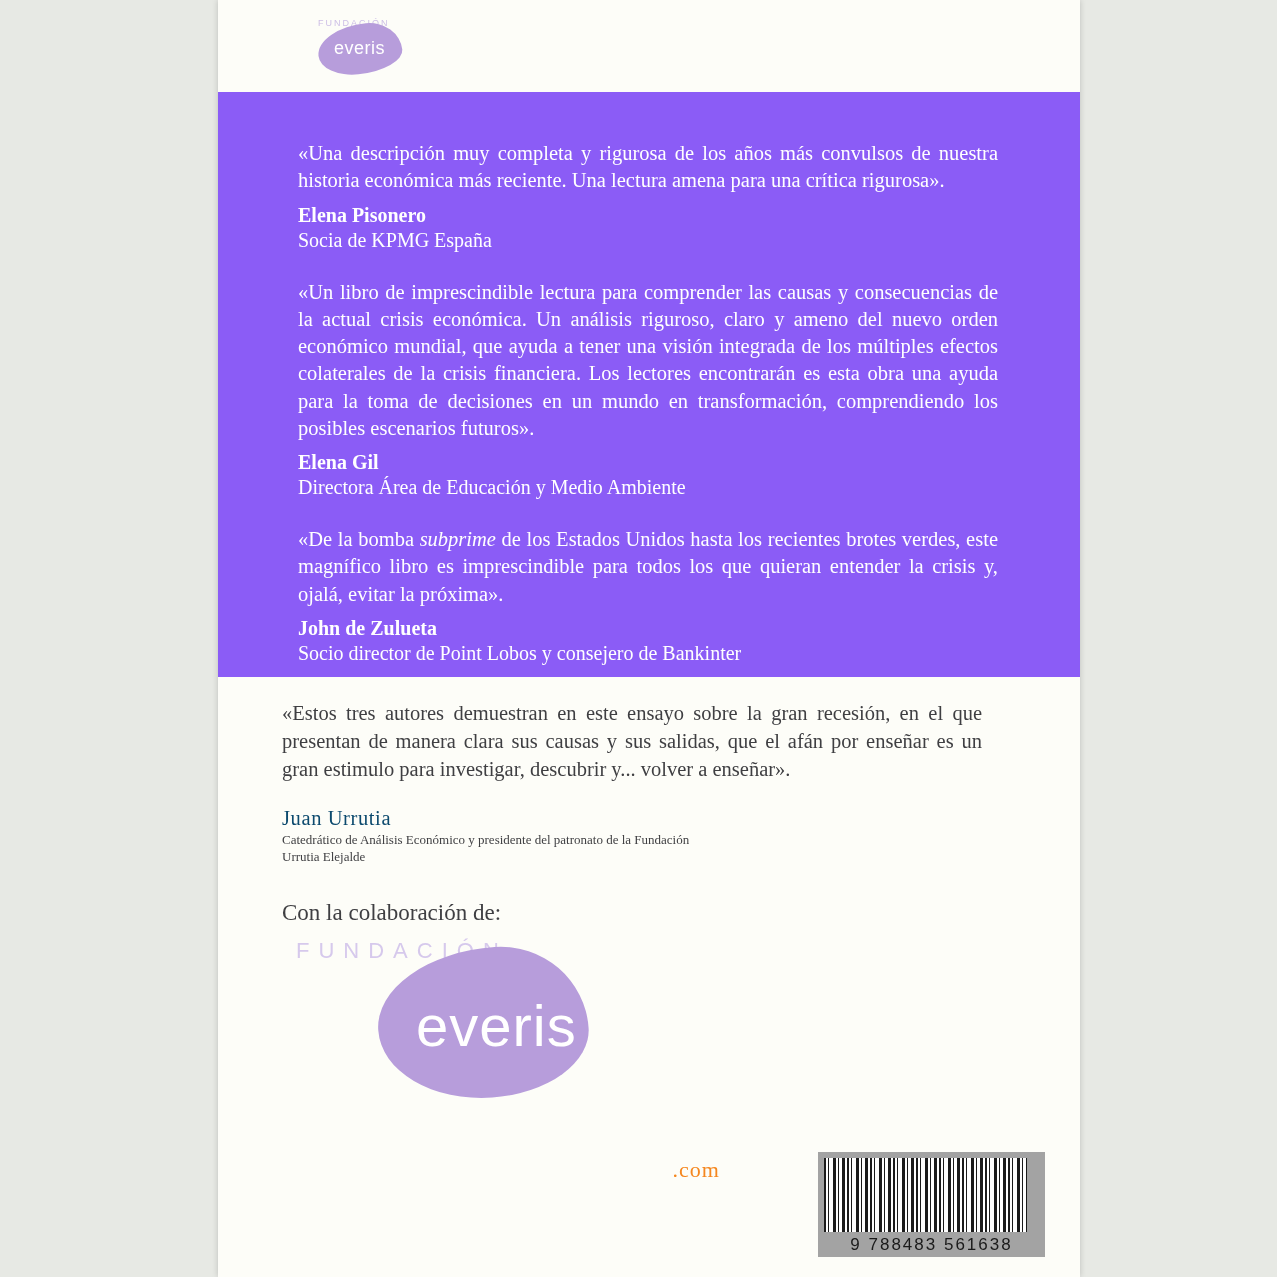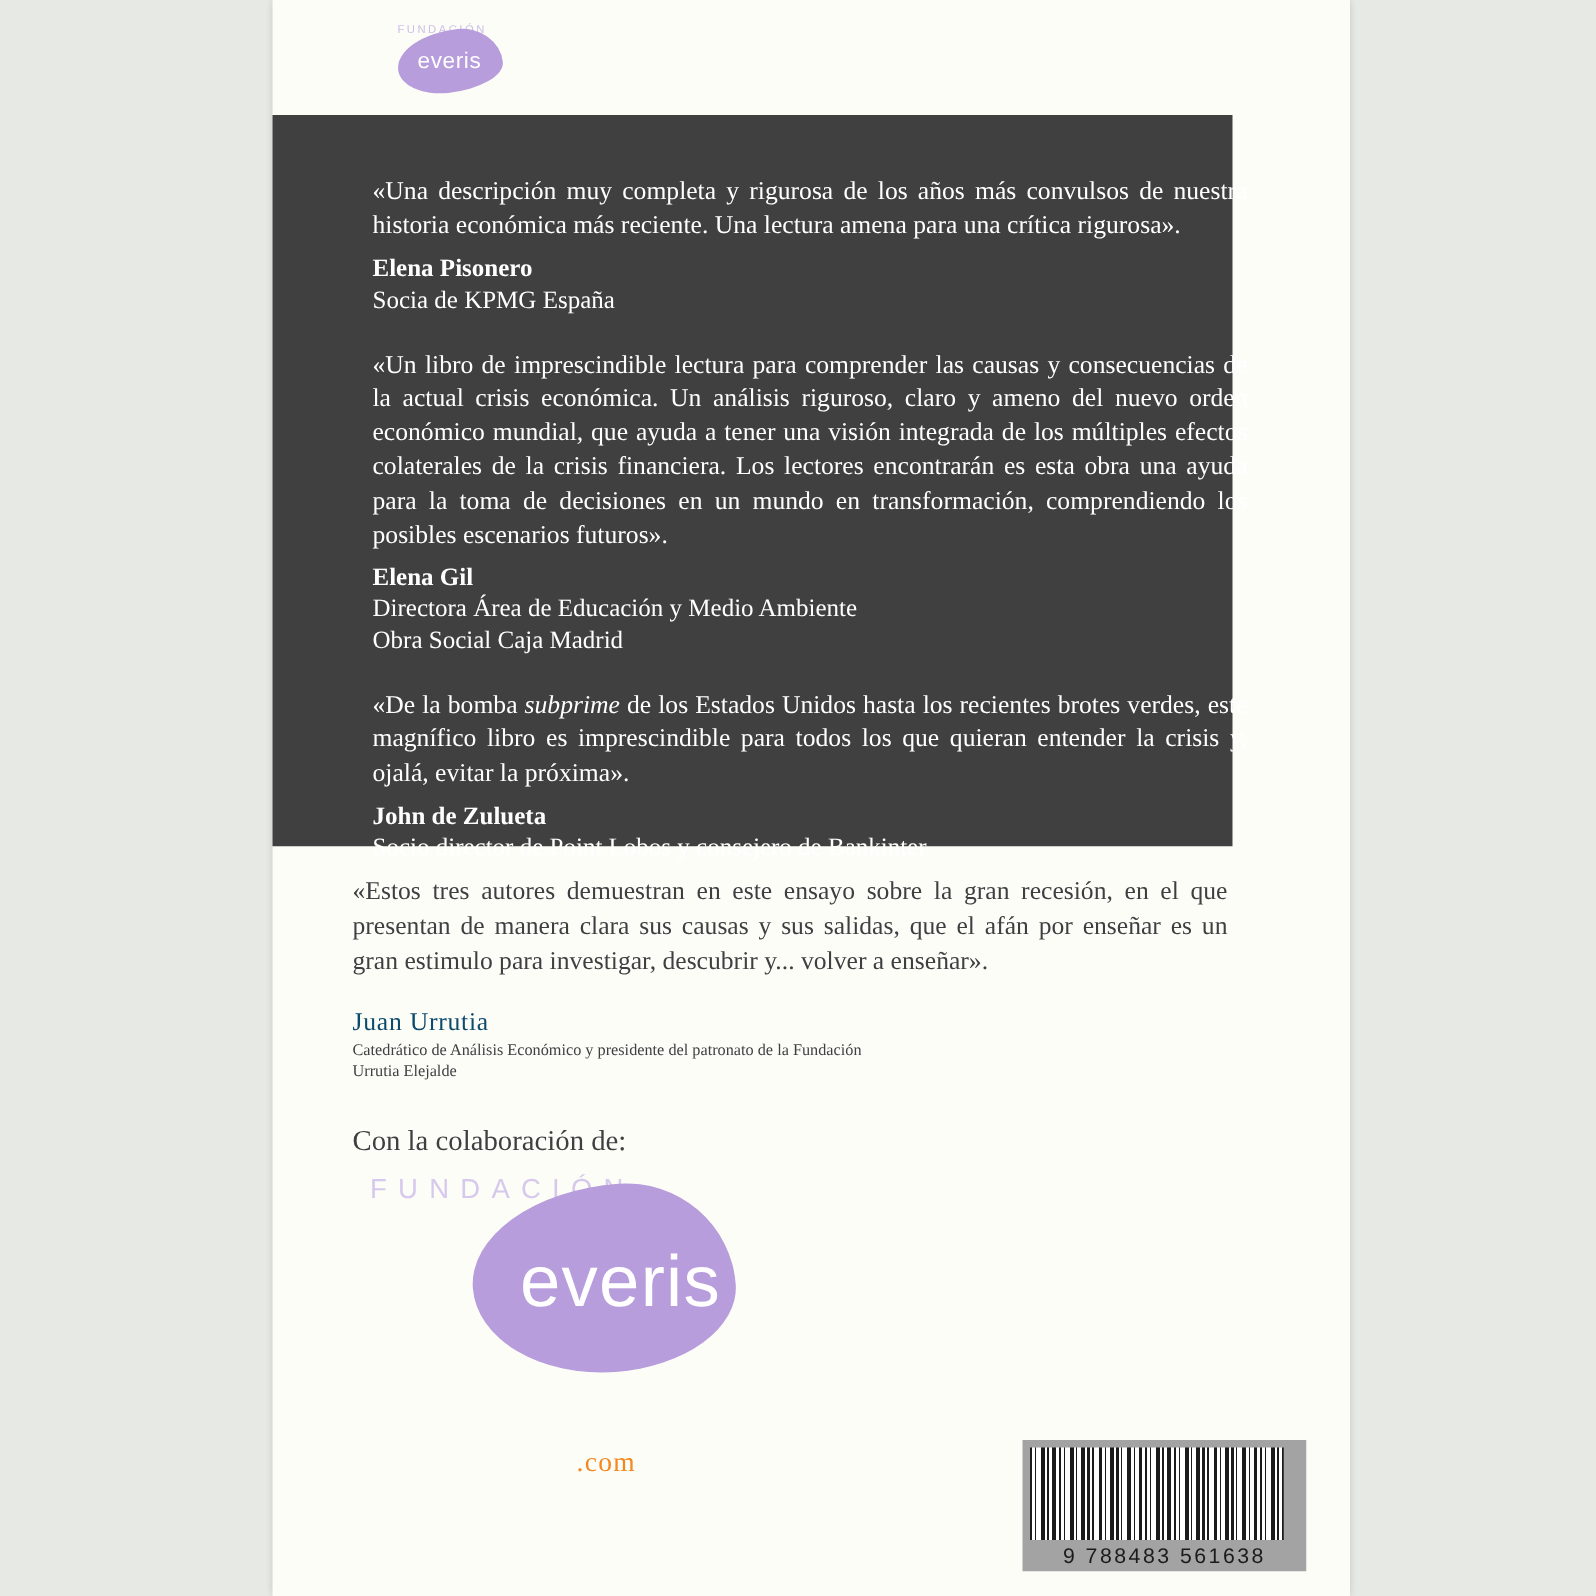--- a/index.html
+++ b/index.html
@@ -69,23 +69,23 @@
     font-family: "Liberation Sans", sans-serif;
     font-size: 18px;
     letter-spacing: 0.5px;
   }
 
   
   .orange-panel {
     position: absolute;
     left: 0px;
     top: 92px;
-    width: 768px;
+    width: 862px;
     height: 585px;
-    background: #404040;
+    background: #8b5cf6;
     color: #ffffff;
   }
   .orange-inner {
     position: absolute;
     left: 80px;
     top: 48px;
     width: 700px;
   }
 
   .quote {
@@ -186,21 +186,21 @@
   }
   .publisher .lid {
     font-family: "Liberation Serif", serif;
     font-size: 62px;
     letter-spacing: -1px;
     line-height: 1;
   }
   .publisher .lid .a { color: #f5871f; }
   .publisher .lid .b { color: #6f6f73; }
   .publisher .dotcom {
-    text-align: center;
+    text-align: right;
     color: #f5871f;
     font-size: 22px;
     margin-top: 2px;
     margin-left: -40px;
     letter-spacing: 1px;
   }
 
   
   .barcode-box {
     position: absolute;
@@ -248,21 +248,20 @@
 
         <p class="quote">«Una descripción muy completa y rigurosa de los años más convulsos de nuestra historia económica más reciente. Una lectura amena para una crítica rigurosa».</p>
         <p class="attrib-name">Elena Pisonero</p>
         <p class="attrib-role">Socia de KPMG España</p>
 
         <div class="block-gap"></div>
 
         <p class="quote">«Un libro de imprescindible lectura para comprender las causas y consecuencias de la actual crisis económica. Un análisis riguroso, claro y ameno del nuevo orden económico mundial, que ayuda a tener una visión integrada de los múltiples efectos colaterales de la crisis financiera. Los lectores encontrarán es esta obra una ayuda para la toma de decisiones en un mundo en transformación, comprendiendo los posibles escenarios futuros».</p>
         <p class="attrib-name">Elena Gil</p>
         <p class="attrib-role">Directora Área de Educación y Medio Ambiente</p>
-        <p class="attrib-role">Obra Social Caja Madrid</p>
 
         <div class="block-gap"></div>
 
         <p class="quote"><span>«De la bomba </span><em class="it">subprime</em><span> de los Estados Unidos hasta los recientes brotes verdes, este magnífico libro es imprescindible para todos los que quieran entender la crisis y, ojalá, evitar la próxima».</span></p>
         <p class="attrib-name">John de Zulueta</p>
         <p class="attrib-role">Socio director de Point Lobos y consejero de Bankinter</p>
 
       </div>
     </div>
 

